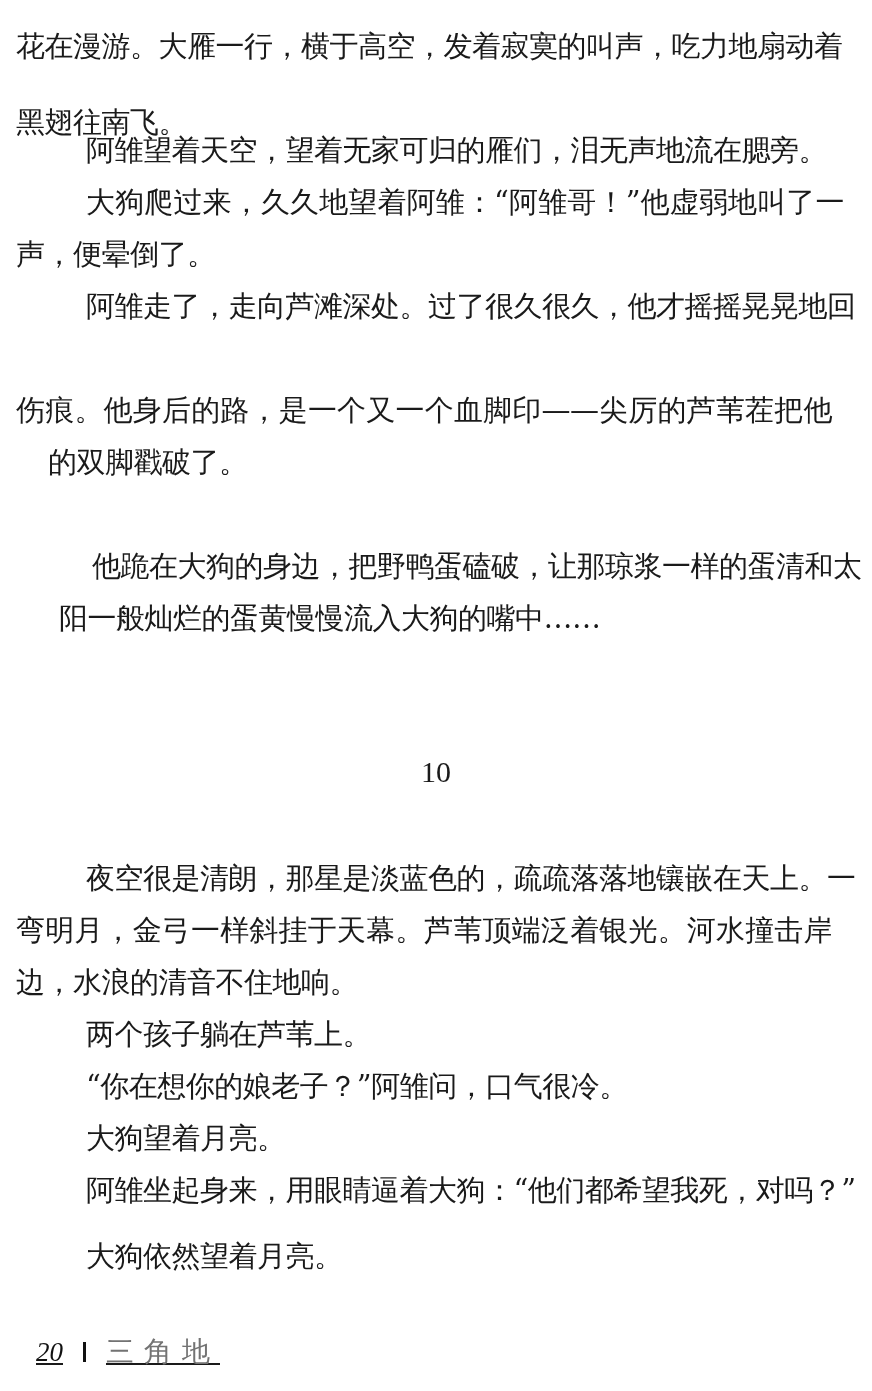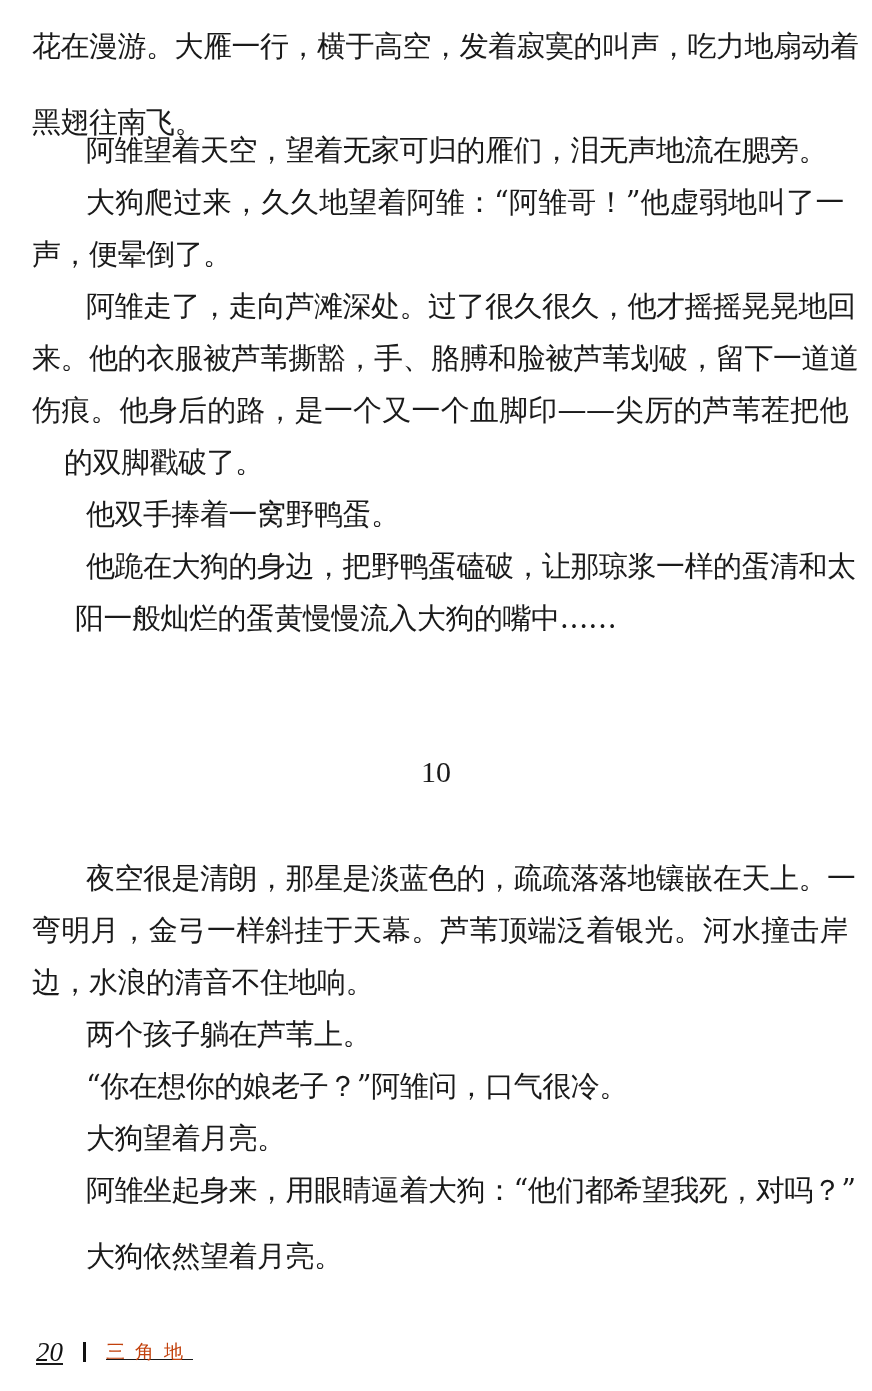--- a/index.html
+++ b/index.html
@@ -3,21 +3,21 @@
 <meta charset="utf-8">
 <style>
   html, body { margin: 0; padding: 0; background: #ffffff; }
   body {
     width: 872px; height: 1391px; position: relative; overflow: hidden;
     color: #1a1a1a;
     font-family: "DejaVu Serif", "Liberation Serif", serif;
   }
   .page { position: absolute; left: 0; top: 0; width: 872px; height: 1391px; }
   .line {
-    position: absolute; left: 32px; width: 816px;
+    position: absolute; left: 16px; width: 816px;
     font-size: 29px; line-height: 36px; height: 36px;
     white-space: nowrap; overflow: visible;
     letter-spacing: -0.5px;
   }
   .indent { left: 86px; width: 758px; }
   .justify { text-align: justify; text-align-last: justify; }
   .chapter-num {
     position: absolute; left: 0; width: 872px; top: 752px;
     text-align: center; font-size: 30px; line-height: 40px;
     font-family: "Liberation Serif", serif;
@@ -28,45 +28,43 @@
   }
   .footer .num {
     font-family: "Liberation Serif", serif; font-style: italic;
     font-size: 27px; color: #111;
   }
   .footer .bar {
     display: inline-block; width: 3px; height: 20px; background: #111;
     margin-left: 20px; margin-right: 20px;
   }
   .footer .title {
-    font-family: "DejaVu Sans", sans-serif; font-size: 19px;
-    letter-spacing: 10px; color: #c2410c;
+    font-family: "DejaVu Sans", sans-serif; font-size: 28px;
+    letter-spacing: 10px; color: #737373;
   }
 </style>
 </head>
 <body>
 
 <div class="page">
 
   <div class="line justify" style="top:28px;">花在漫游。大雁一行，横于高空，发着寂寞的叫声，吃力地扇动着</div>
   <div class="line" style="top:80px;margin-top:24px;">黑翅往南飞。</div>
 
   <div class="line indent" style="top:132px;">阿雏望着天空，望着无家可归的雁们，泪无声地流在腮旁。</div>
 
   <div class="line indent justify" style="top:184px;">大狗爬过来，久久地望着阿雏：“阿雏哥！”他虚弱地叫了一</div>
   <div class="line" style="top:236px;">声，便晕倒了。</div>
 
   <div class="line indent justify" style="top:288px;">阿雏走了，走向芦滩深处。过了很久很久，他才摇摇晃晃地回</div>
-  <div class="line justify" style="top:340px;">来。他的衣服被芦苇撕豁，手、胳膊和脸被芦苇划破，留下一道道</div>
   <div class="line justify" style="top:392px;">伤痕。他身后的路，是一个又一个血脚印——尖厉的芦苇茬把他</div>
   <div class="line" style="top:444px;margin-left:32px;">的双脚戳破了。</div>
 
-  <div class="line indent" style="top:496px;">他双手捧着一窝野鸭蛋。</div>
 
-  <div class="line indent justify" style="top:548px;">他跪在大狗的身边，把野鸭蛋磕破，让那琼浆一样的蛋清和太</div>
+  <div class="line indent justify" style="top:548px;margin-left:6px;">他跪在大狗的身边，把野鸭蛋磕破，让那琼浆一样的蛋清和太</div>
   <div class="line" style="top:600px;margin-left:43px;">阳一般灿烂的蛋黄慢慢流入大狗的嘴中……</div>
 
   <div class="chapter-num">10</div>
 
   <div class="line indent justify" style="top:860px;">夜空很是清朗，那星是淡蓝色的，疏疏落落地镶嵌在天上。一</div>
   <div class="line justify" style="top:912px;">弯明月，金弓一样斜挂于天幕。芦苇顶端泛着银光。河水撞击岸</div>
   <div class="line" style="top:964px;">边，水浪的清音不住地响。</div>
 
   <div class="line indent" style="top:1016px;">两个孩子躺在芦苇上。</div>
 

